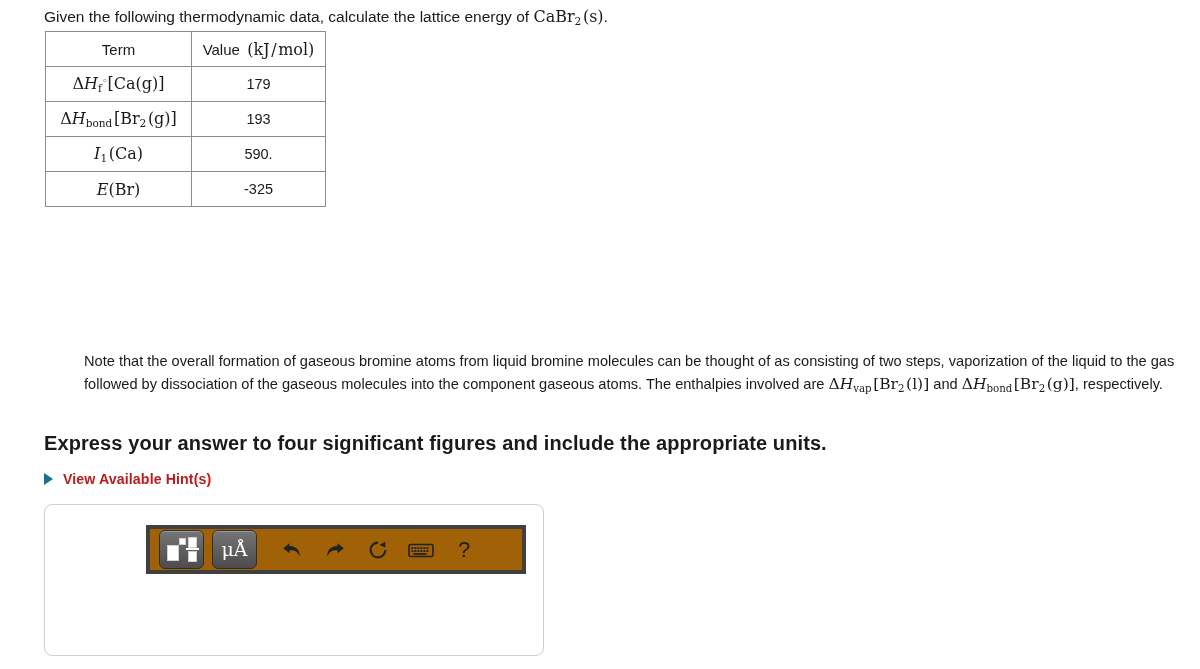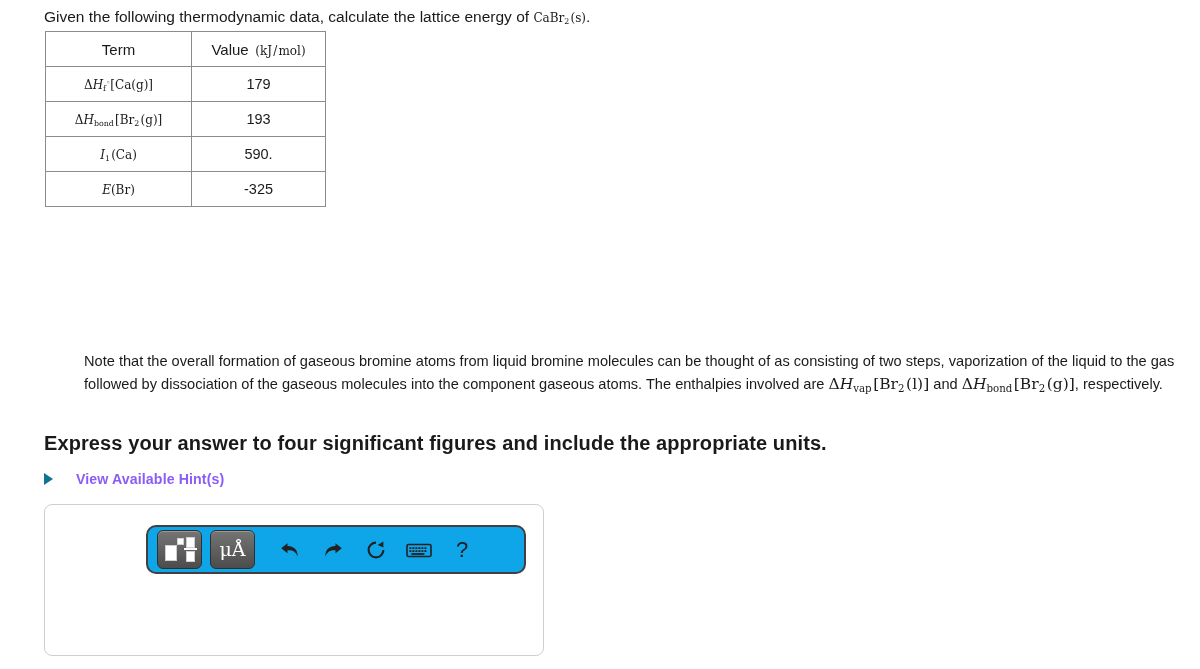--- a/index.html
+++ b/index.html
@@ -28,21 +28,21 @@
     left: 44px;
     top: 7px;
     font-size: 15.5px;
     line-height: 20px;
     white-space: nowrap;
   }
 
   
   .m {
     font-family: "DejaVu Serif", "Liberation Serif", serif;
-    font-size: 12px;
+    font-size: 16px;
     white-space: nowrap;
   }
   .mi {            
     font-family: "DejaVu Serif", "Liberation Serif", serif;
     font-style: italic;
   }
   .mr {            
     font-family: "DejaVu Serif", "Liberation Serif", serif;
     font-style: normal;
   }
@@ -128,22 +128,22 @@
     letter-spacing: 0.1px;
   }
 
   
   .hints {
     position: absolute;
     left: 44px;
     top: 471px;
     display: flex;
     align-items: center;
-    gap: 23px;
-    color: #8b5cf6;
+    gap: 10px;
+    color: #b91c1c;
     cursor: pointer;
   }
   .hints .tri {
     width: 0; height: 0;
     border-left: 9px solid #0f7391;
     border-top: 6px solid transparent;
     border-bottom: 6px solid transparent;
     display: block;
   }
   .hints .hint-label {
@@ -165,23 +165,23 @@
     box-sizing: border-box;
   }
 
   
   .toolbar {
     position: absolute;
     left: 101px;
     top: 20px;
     width: 380px;
     height: 49px;
-    background: #0ea5e9;
-    border: 2px solid #404040;
-    border-radius: 10px;
+    background: #a16207;
+    border: 4px solid #404040;
+    border-radius: 0;
     box-sizing: border-box;
     display: flex;
     align-items: center;
     padding-left: 9px;
     gap: 3px;
   }
   .tb-btn {
     width: 45px;
     height: 39px;
     border-radius: 6px;

